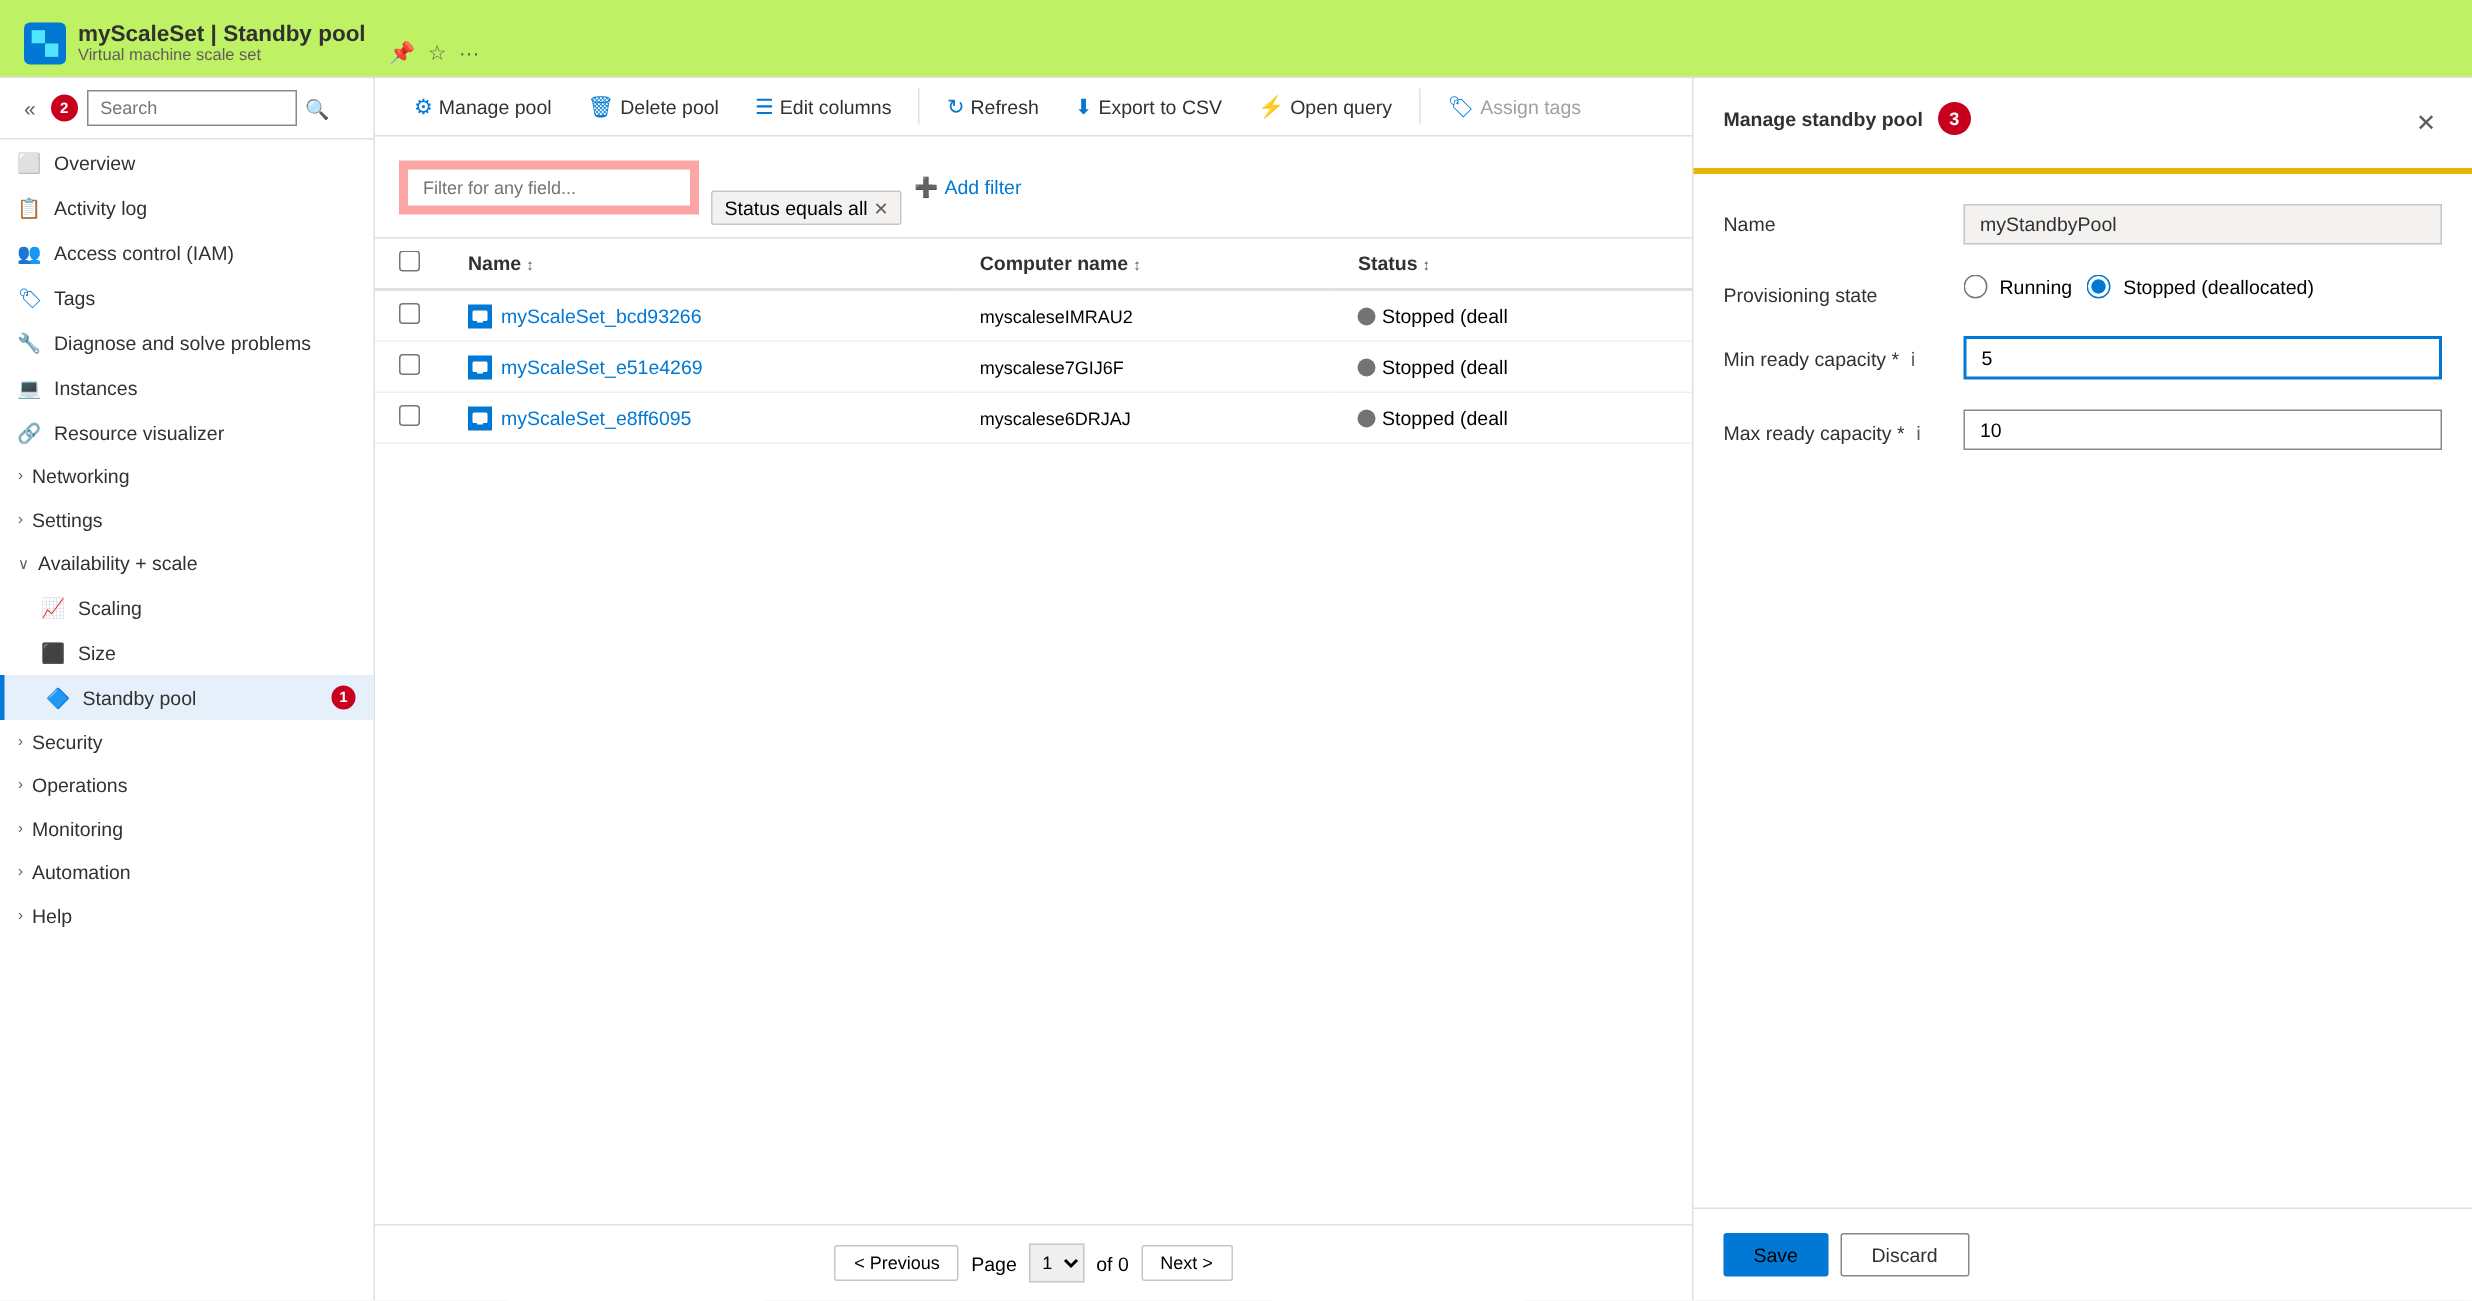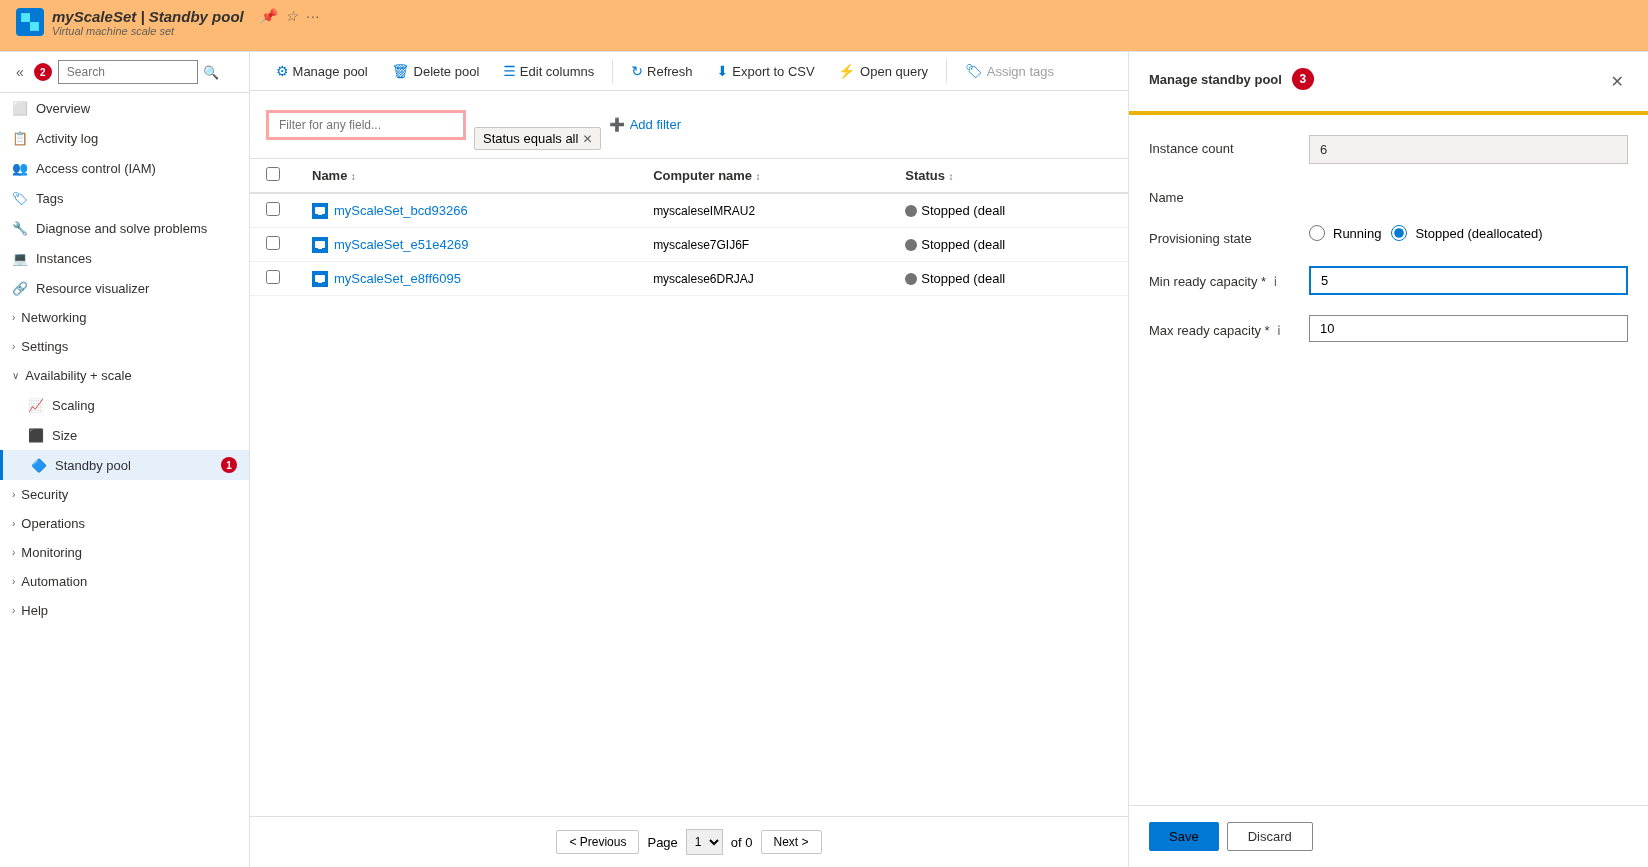--- a/index.html
+++ b/index.html
@@ -1,21 +1,21 @@
 <!DOCTYPE html>
 <html><head>
   <meta charset="utf-8">
   <style>
     * { box-sizing: border-box; margin: 0; padding: 0; font-family: 'Segoe UI', Arial, sans-serif; font-size: 13px; }
     body { display: flex; flex-direction: column; height: 867px; width: 1648px; overflow: hidden; background: #f3f2f1; }
 
     
     .top-bar {
-      display: flex; align-items: flex-start; padding: 8px 16px; background: #fdba74;
-      border-bottom: 1px solid #e0e0e0; height: 52px; gap: 8px; font-style: italic;
+      display: flex; align-items: flex-end; padding: 8px 16px; background: #bef264;
+      border-bottom: 1px solid #e0e0e0; height: 52px; gap: 8px;
     }
     .app-icon { width: 28px; height: 28px; background: #0078d4; border-radius: 4px; display: flex; align-items: center; justify-content: center; }
     .app-icon svg { width: 20px; height: 20px; }
     .title-group { display: flex; flex-direction: column; margin-right: 8px; }
     .title-main { font-size: 15px; font-weight: 600; color: #323130; }
     .title-sub { font-size: 11px; color: #605e5c; }
     .title-icons { display: flex; gap: 8px; align-items: center; color: #605e5c; }
     .title-icons span { cursor: pointer; font-size: 14px; }
 
     
@@ -35,21 +35,21 @@
 
     
     .main-area { flex: 1; display: flex; flex-direction: column; background: #fff; overflow: hidden; position: relative; }
     .toolbar { display: flex; align-items: center; padding: 6px 16px; border-bottom: 1px solid #e0e0e0; gap: 4px; flex-wrap: wrap; }
     .toolbar-btn { display: flex; align-items: center; gap: 4px; padding: 5px 10px; border: none; background: transparent; cursor: pointer; color: #323130; font-size: 12px; border-radius: 2px; }
     .toolbar-btn .btn-icon { font-size: 14px; color: #0078d4; }
     .toolbar-sep { width: 1px; height: 24px; background: #e0e0e0; margin: 0 4px; }
 
     
     .filter-bar { display: flex; align-items: center; padding: 8px 16px; gap: 8px; border-bottom: 1px solid #e0e0e0; }
-    .filter-input { border: 3px solid #fca5a5; padding: 5px 10px; width: 200px; font-size: 12px; color: #4c1d95; }
+    .filter-input { border: 6px solid #fca5a5; padding: 5px 10px; width: 200px; font-size: 12px; color: #4c1d95; }
     .filter-tag { display: flex; align-items: center; gap: 4px; background: #f3f2f1; border: 1px solid #c8c6c4; padding: 3px 8px; border-radius: 2px; font-size: 12px; margin-top: 28px; }
     .filter-tag .close-x { cursor: pointer; color: #605e5c; font-size: 12px; }
     .add-filter-btn { display: flex; align-items: center; gap: 4px; color: #0078d4; background: none; border: none; cursor: pointer; font-size: 12px; }
 
     
     .records-info { padding: 6px 16px; font-size: 12px; color: #605e5c; }
 
     
     .table-container { flex: 1; overflow-y: auto; }
     table { width: 100%; border-collapse: collapse; }
@@ -353,29 +353,26 @@
   <div class="right-panel">
     <div class="panel-header">
       <div class="panel-title">
         <span>Manage standby pool</span>
         <span style="background:#c8001e;color:#fff;border-radius:50%;width:22px;height:22px;font-size:12px;display:flex;align-items:center;justify-content:center;font-weight:bold;">3</span>
       </div>
       <button class="panel-close">✕</button>
     </div>
     <div class="panel-body">
 
-      <div class="form-row">
-        <div class="form-label">Instance count</div>
-        <div class="form-value">
-          <div class="readonly-val" style="background:#f3f2f1;padding:6px 10px;border:1px solid #c8c6c4;color:#323130;">6</div>
-        </div>
-      </div>
 
       <div class="form-row">
         <div class="form-label">Name</div>
+        <div class="form-value">
+          <input type="text" readonly="" style="background: rgb(243, 242, 241); color: rgb(50, 49, 48); border: 1px solid rgb(200, 198, 196); padding: 5px 10px; width: 100%; font-size: 13px;" value="myStandbyPool">
+        </div>
       </div>
 
       <div class="form-row">
         <div class="form-label">Provisioning state</div>
         <div class="form-value">
           <div class="radio-group">
             <label class="radio-item">
               <input type="radio" name="provisioning" style="">
               <span>Running</span>
             </label>

